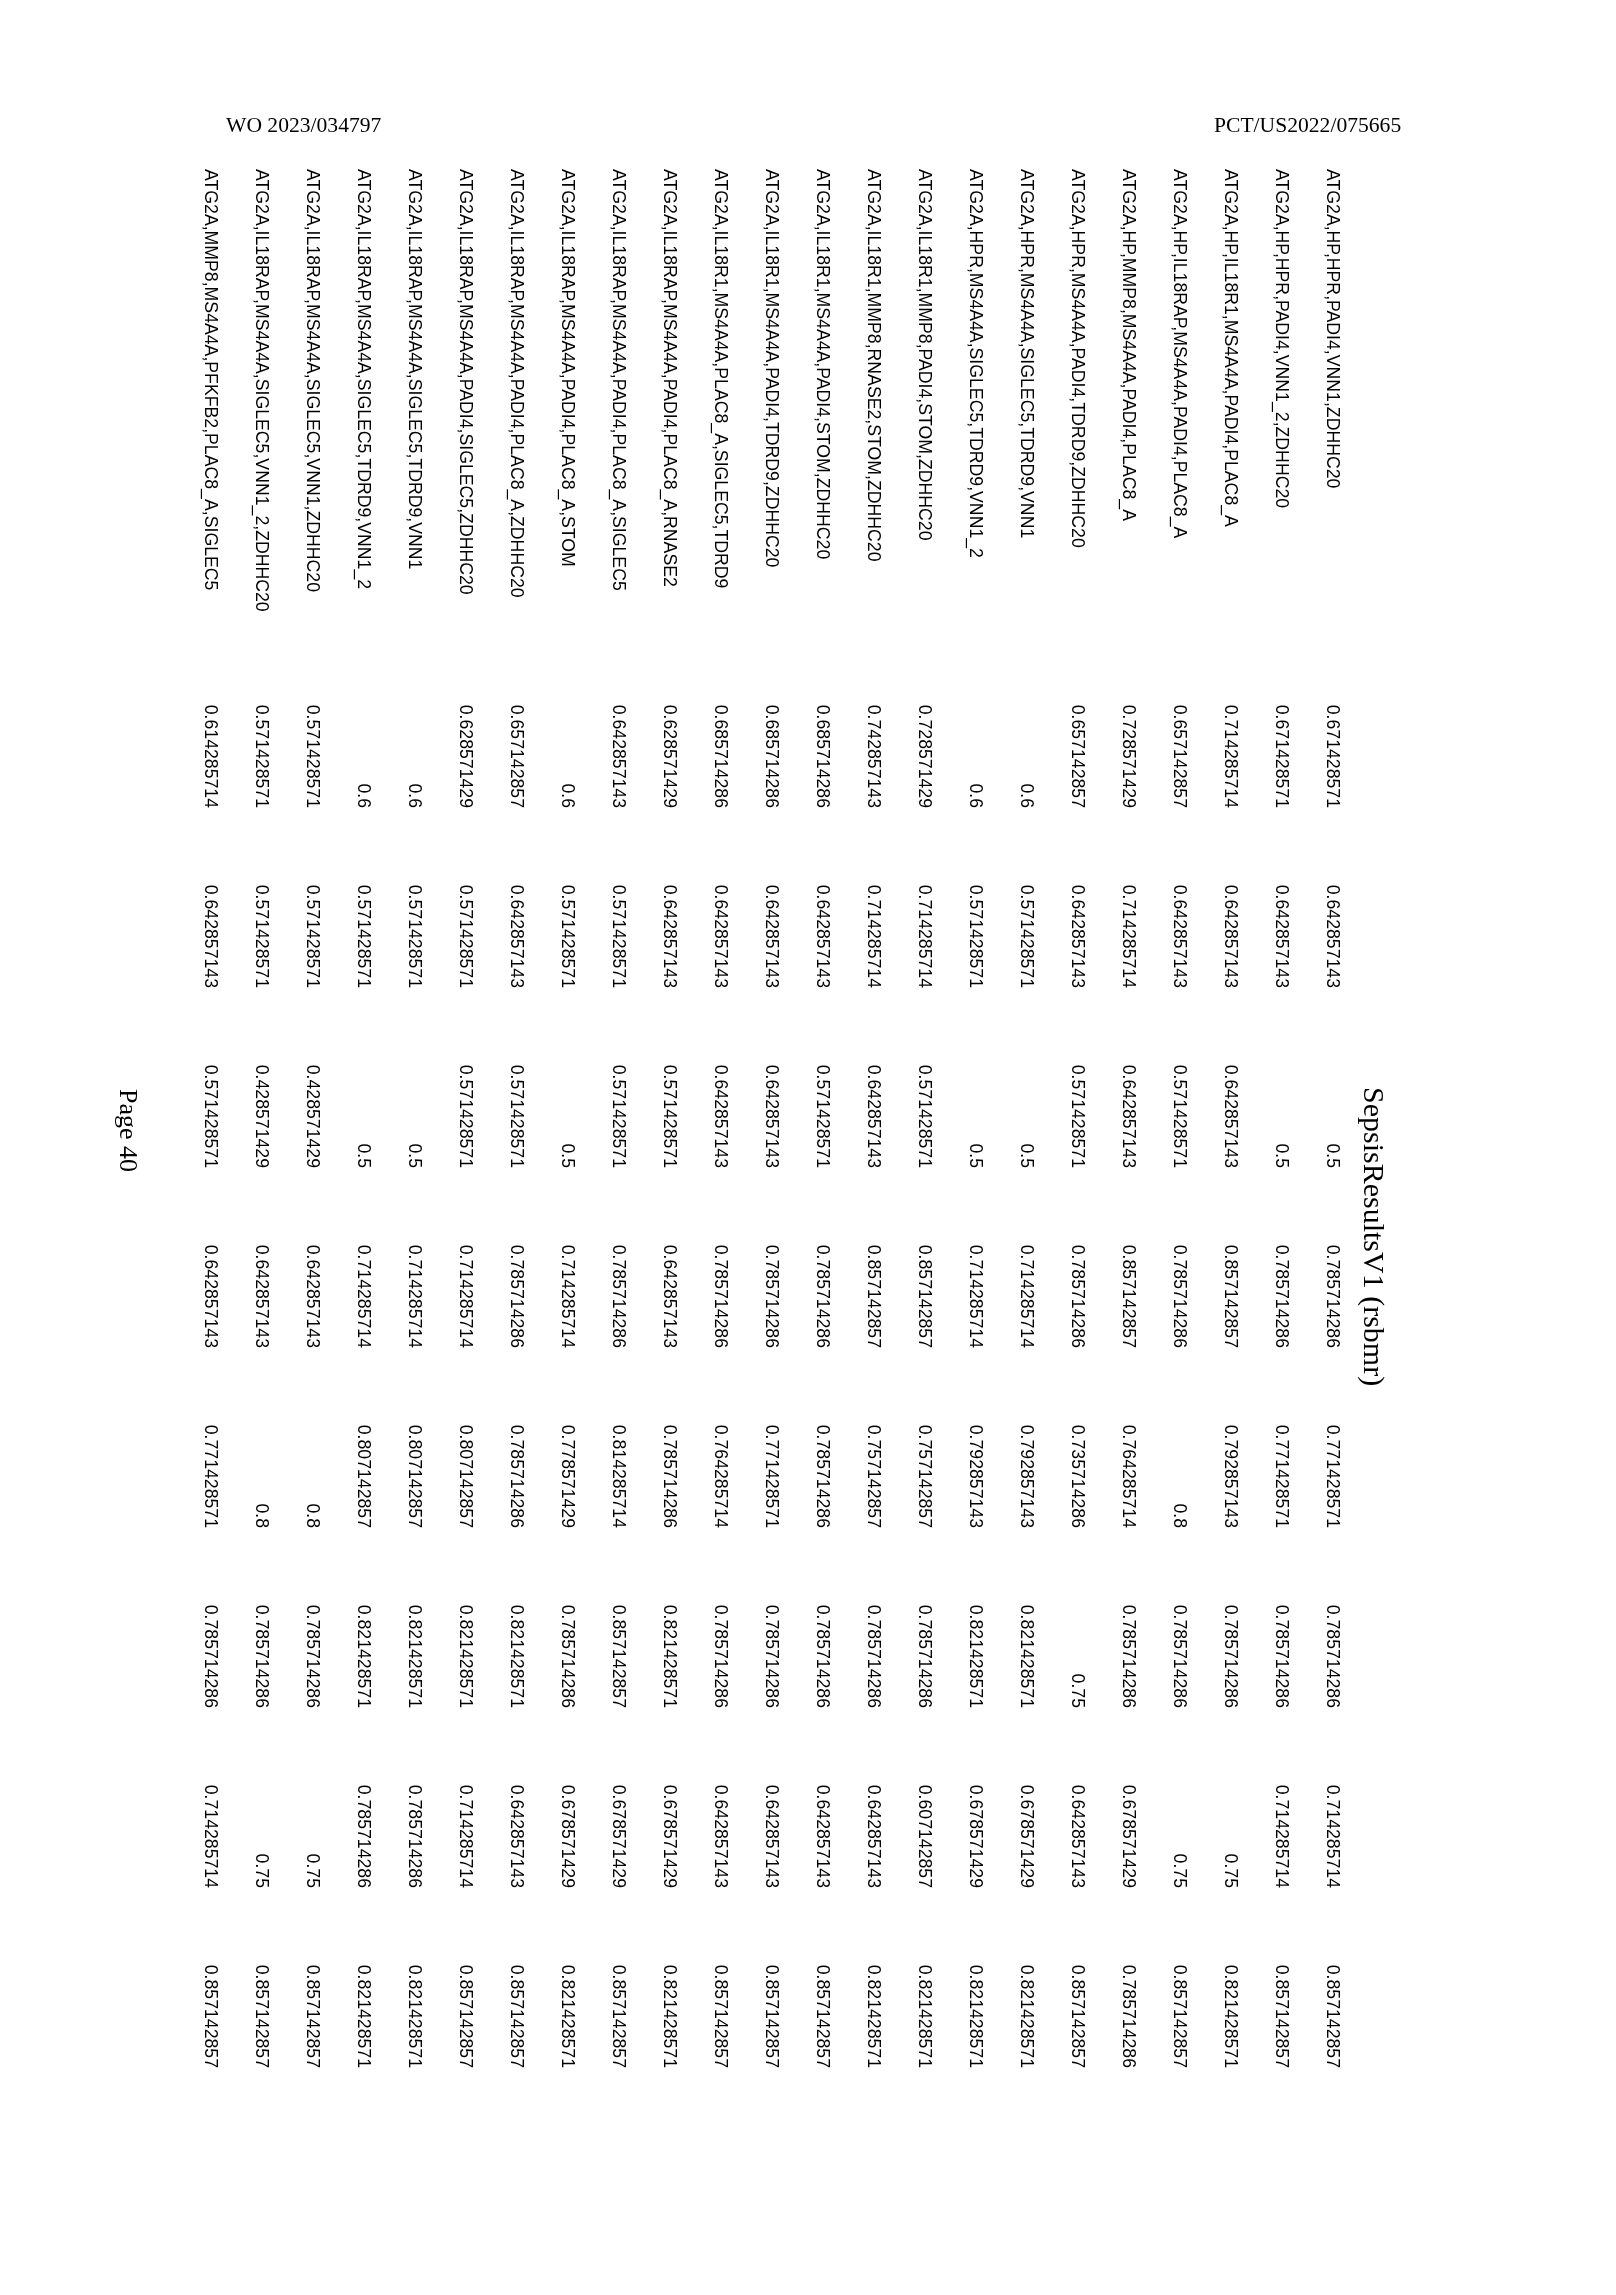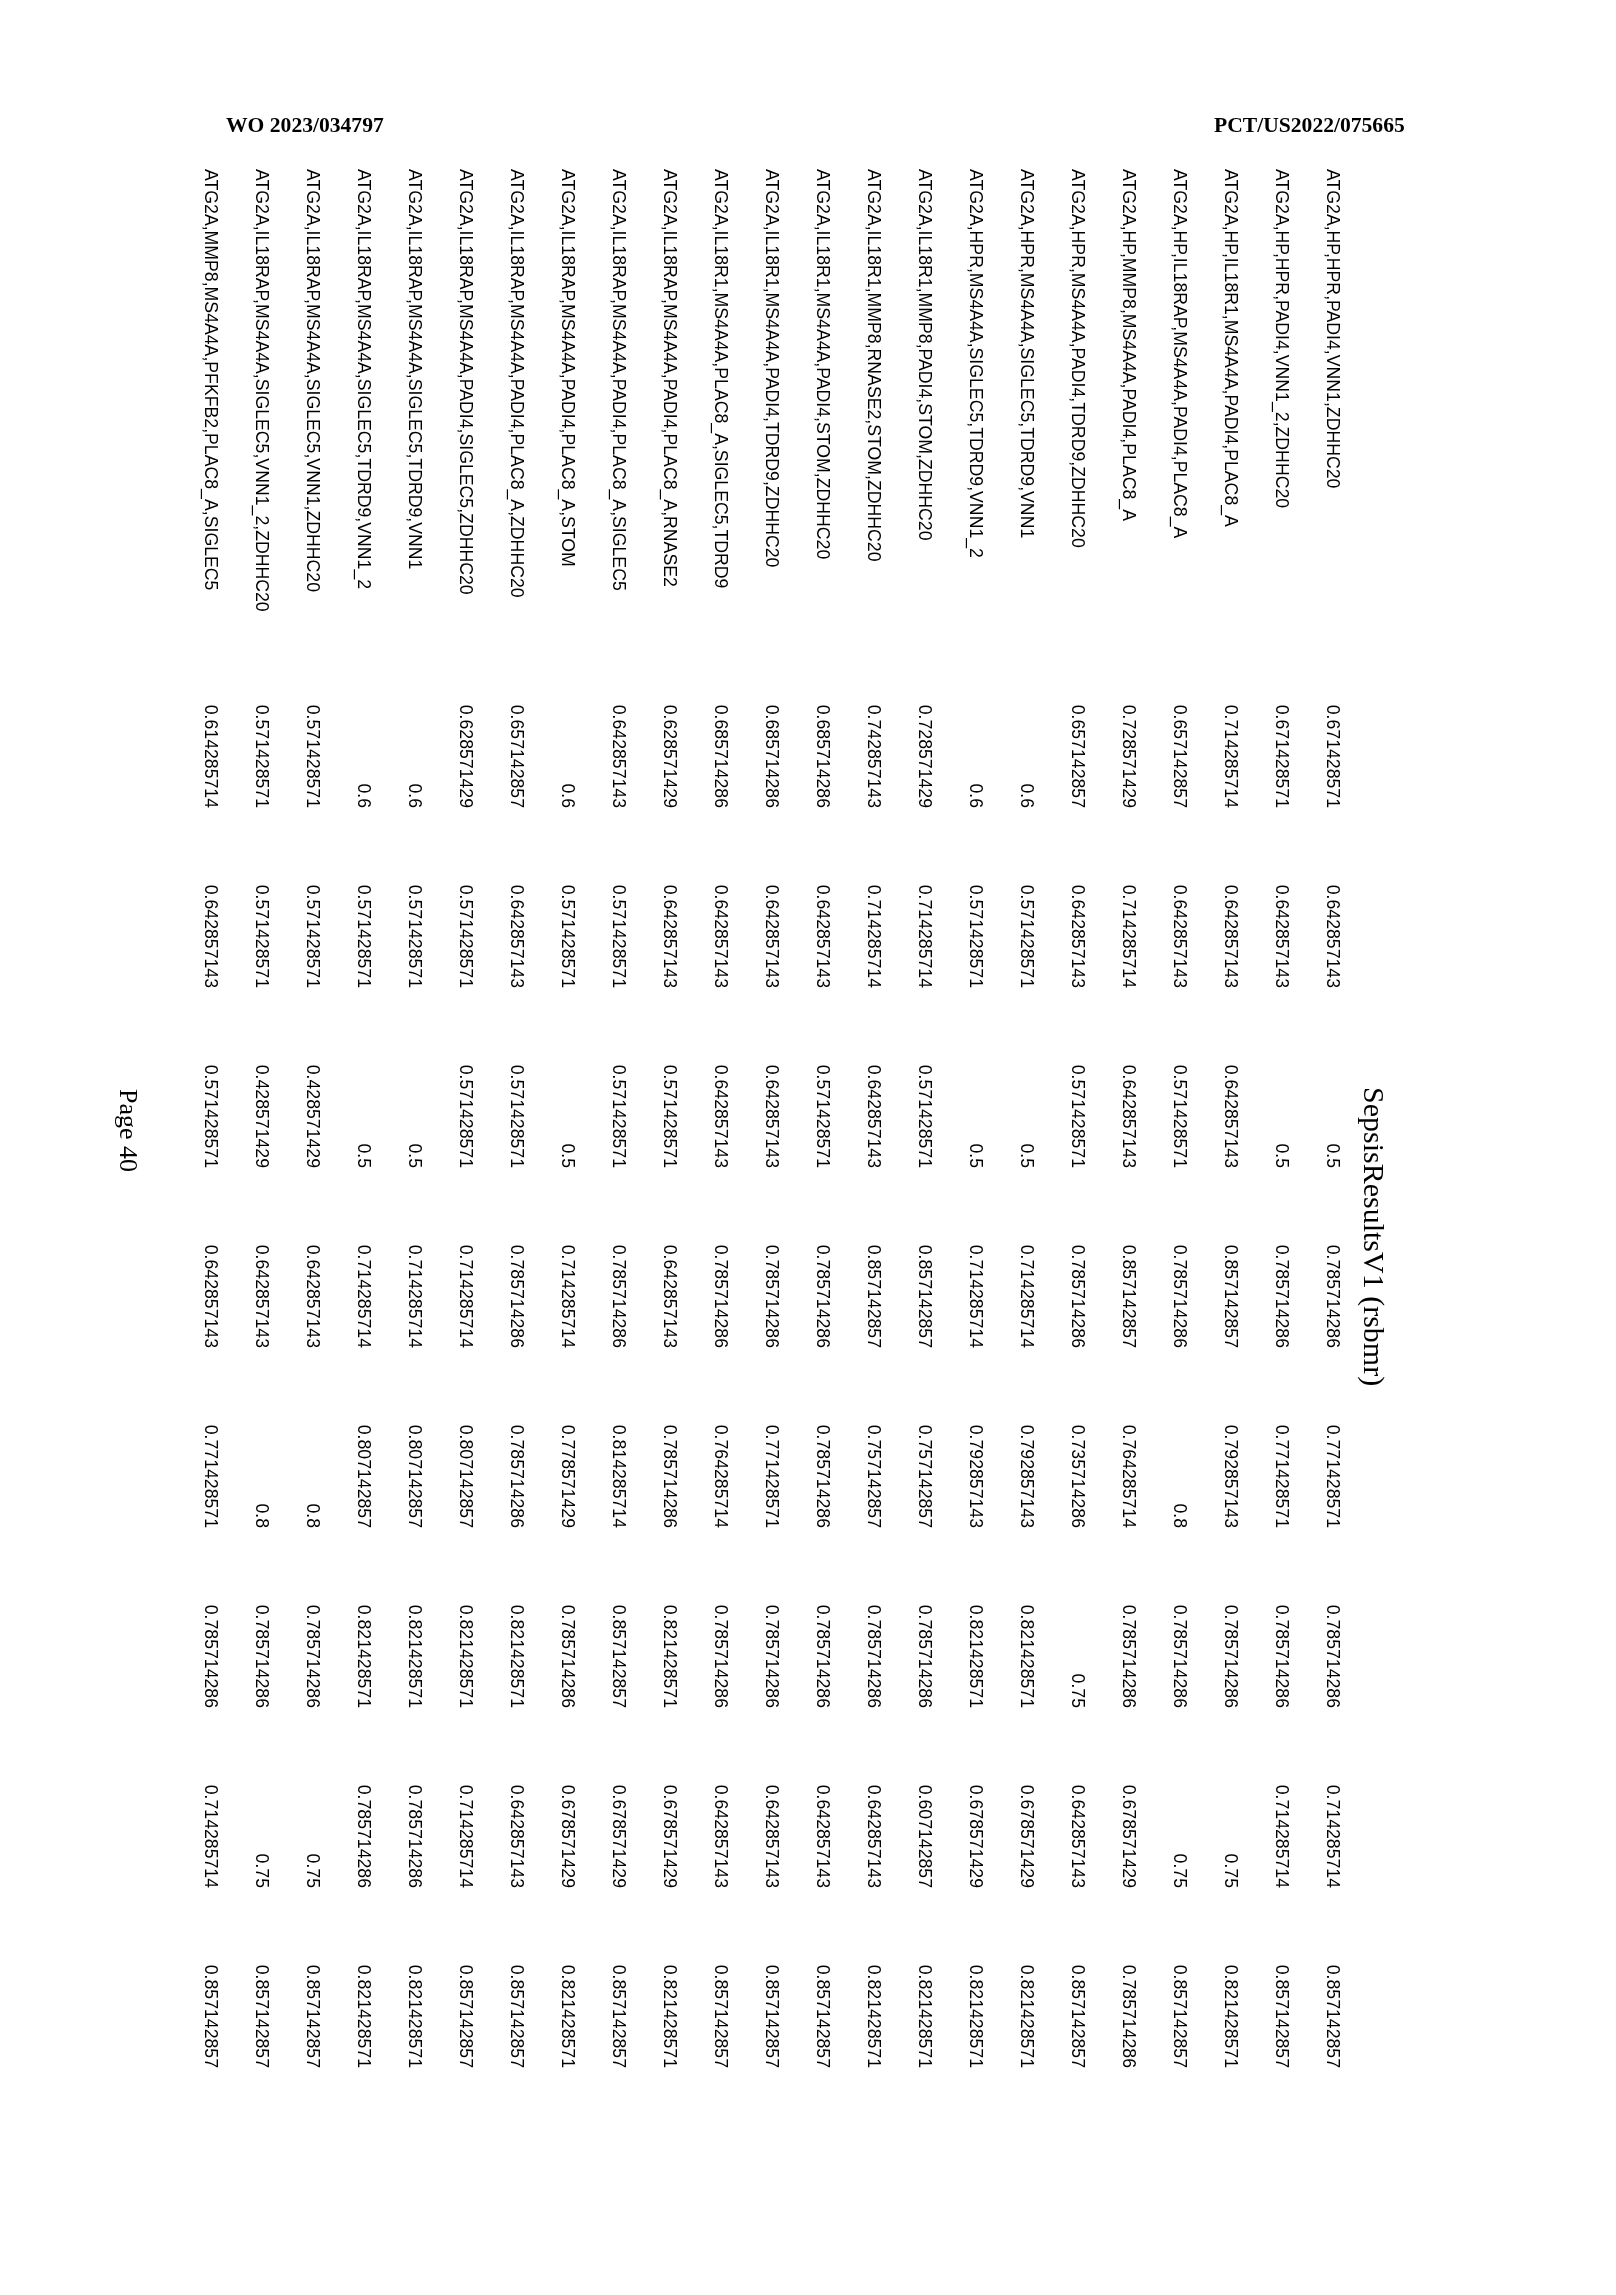--- a/index.html
+++ b/index.html
@@ -1,17 +1,17 @@
 <!DOCTYPE html>
 <html style="font-size:10.5px"><head>
 <meta charset="utf-8">
 <style>
   html, body { margin: 0; padding: 0; background: #ffffff; }
   body { width: 1616px; height: 2295px; position: relative; overflow: hidden; font-family: "Liberation Sans", sans-serif; color: #000; }
-  .hdr { position: absolute; top: 113px; font-family: "Liberation Serif", serif; font-weight: bold; font-size: 21.6px; }
+  .hdr { position: absolute; top: 113px; font-family: "Liberation Serif", serif; font-weight: normal; font-size: 21.6px; }
   .hdr-left { left: 226px; }
   .hdr-right { left: 1214px; text-align: center; }
   .page-num { position: absolute; left: 143px; top: 1089px; transform: rotate(90deg); transform-origin: left top; font-family: "Liberation Serif", serif; font-size: 26px; white-space: nowrap; }
   
   .rot {
     position: absolute;
     left: 1391px; top: 169px;
     width: 1968px; height: 1220px;
     transform: rotate(90deg);
     transform-origin: left top;

